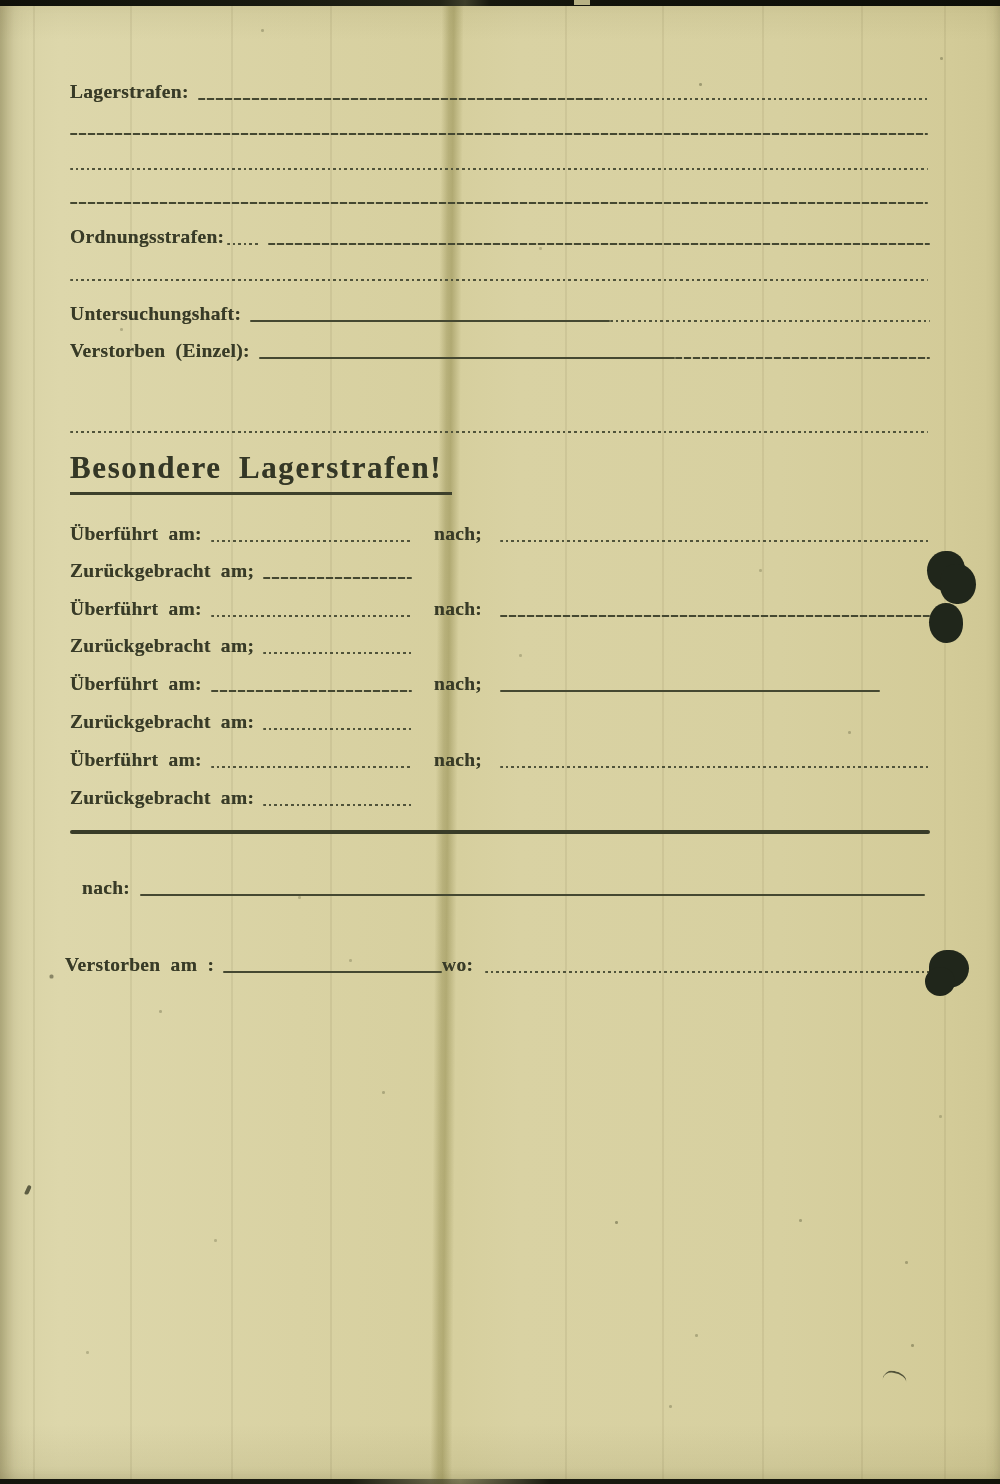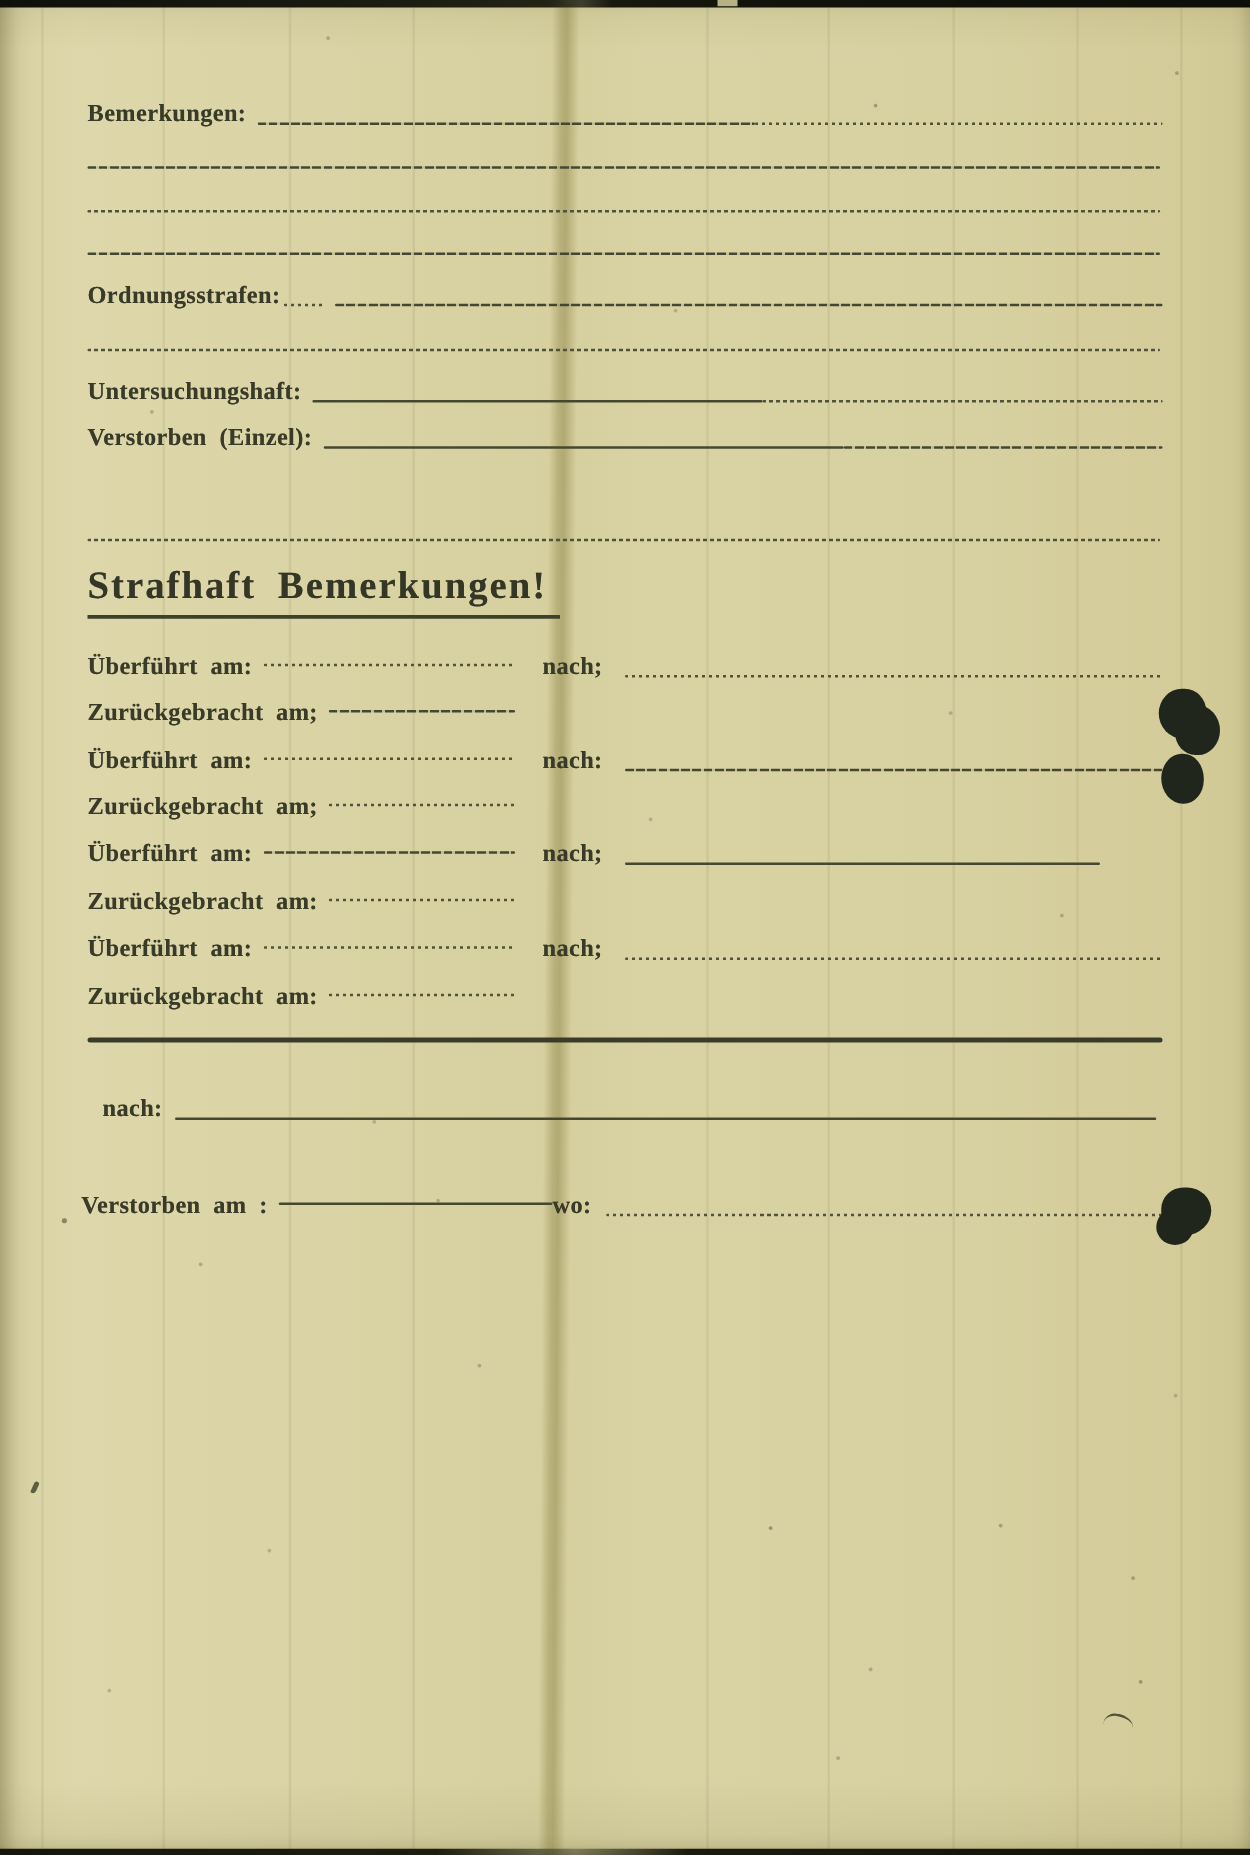--- a/index.html
+++ b/index.html
@@ -26,21 +26,21 @@
   
   .fold{position:absolute;left:436px;top:-10px;width:22px;height:1504px;
     background:linear-gradient(90deg,rgba(125,118,55,0) 0,rgba(125,118,55,.34) 35%,rgba(125,118,55,.42) 55%,rgba(125,118,55,0) 100%);
     transform:rotate(0.45deg);}
   .streak{position:absolute;top:0;width:2px;height:100%;background:rgba(104,99,58,.10);}
   
   .frow{position:absolute;left:70px;right:70px;display:flex;align-items:flex-end;height:24px;}
   .lbl{font-weight:bold;font-size:19.5px;line-height:24px;color:#383b27;
        letter-spacing:.3px;word-spacing:5px;white-space:nowrap;flex:none;
        text-shadow:0 0 .5px rgba(56,59,39,.6);}
-  .grp{display:flex;flex:none;align-items:center;height:24px;}
+  .grp{display:flex;flex:none;align-items:flex-end;height:24px;}
   .ln{height:2px;flex:1;margin-left:9px;margin-bottom:4px;border-radius:1px;}
   .ln.solid{background:#454831;}
   .ln.dash{background:repeating-linear-gradient(90deg,#454831 0 7px,rgba(69,72,49,.15) 7px 9px);}
   .ln.dot{background:repeating-linear-gradient(90deg,#50533a 0 2.6px,rgba(80,83,58,0) 2.6px 5.6px);}
   .hr{position:absolute;left:70px;right:72px;height:2px;border-radius:1px;}
   .hr.dash{background:repeating-linear-gradient(90deg,#454831 0 7px,rgba(69,72,49,.15) 7px 9px);}
   .hr.dot{background:repeating-linear-gradient(90deg,#50533a 0 2.6px,rgba(80,83,58,0) 2.6px 5.6px);}
   .rule-thick{position:absolute;left:70px;right:70px;top:830px;height:3.5px;background:#393c28;border-radius:2px;}
   
   .heading{position:absolute;left:70px;top:450px;display:inline-block;
@@ -88,21 +88,21 @@
   <div class="streak" style="left:231px"></div>
   <div class="streak" style="left:330px"></div>
   <div class="streak" style="left:565px"></div>
   <div class="streak" style="left:662px"></div>
   <div class="streak" style="left:762px"></div>
   <div class="streak" style="left:861px"></div>
   <div class="streak" style="left:944px"></div>
   <div class="fold"></div>
 
   <div class="frow" style="top:80px">
-    <span class="lbl">Bemerkungen:</span>
+    <span class="lbl">Lagerstrafen:</span>
     <span class="ln dash" style="flex:55"></span>
     <span class="ln dot" style="flex:45;margin-left:0"></span>
   </div>
   <div class="hr dash" style="top:133px"></div>
   <div class="hr dot" style="top:168px"></div>
   <div class="hr dash" style="top:202px"></div>
 
   <div class="frow" style="top:225px">
     <span class="lbl">Ordnungsstrafen:</span>
     <span class="ln dot" style="flex:none;width:32px;margin-left:3px"></span>
@@ -115,21 +115,21 @@
     <span class="ln solid" style="flex:53"></span>
     <span class="ln dot" style="flex:47;margin-left:0"></span>
   </div>
   <div class="frow" style="top:339px">
     <span class="lbl">Verstorben (Einzel):</span>
     <span class="ln solid" style="flex:62"></span>
     <span class="ln dash" style="flex:38;margin-left:0"></span>
   </div>
   <div class="hr dot" style="top:431px"></div>
 
-  <div class="heading">Strafhaft Bemerkungen!</div>
+  <div class="heading">Besondere Lagerstrafen!</div>
 
   <div class="frow" style="top:522px">
     <span class="grp w-line1">
         <span class="lbl">Überführt am:</span>
         <span class="ln dot"></span>
       </span>
     <span class="lbl nach">nach;</span>
     <span class="ln dot" style="margin-left:18px"></span>
   </div>
   <div class="frow" style="top:559px">

